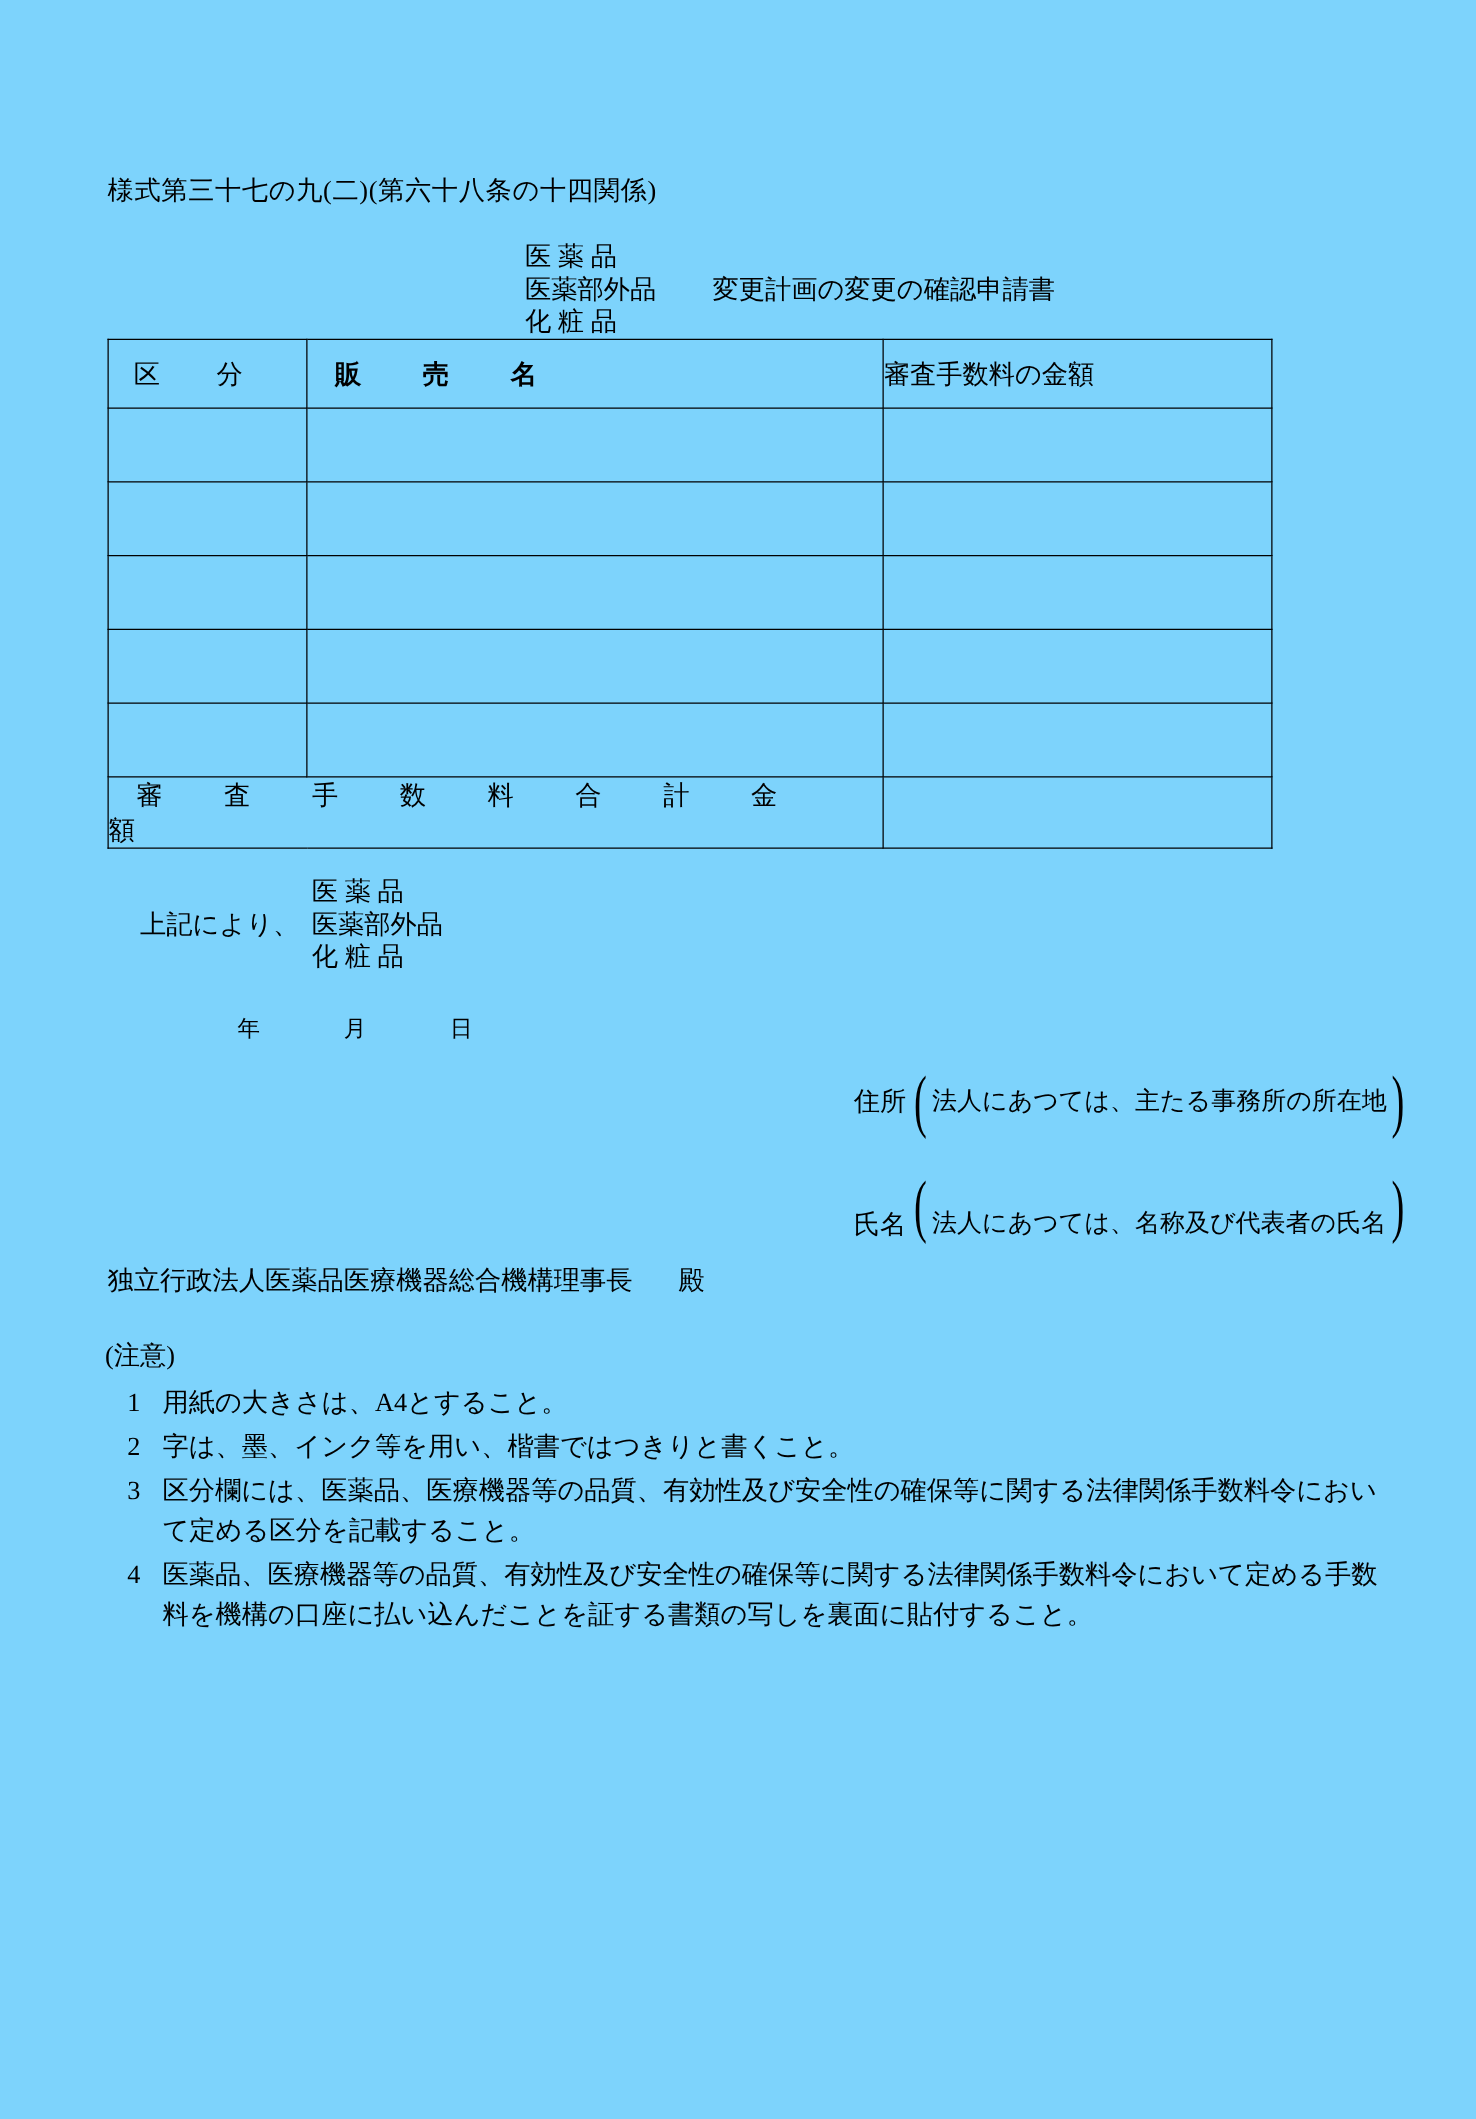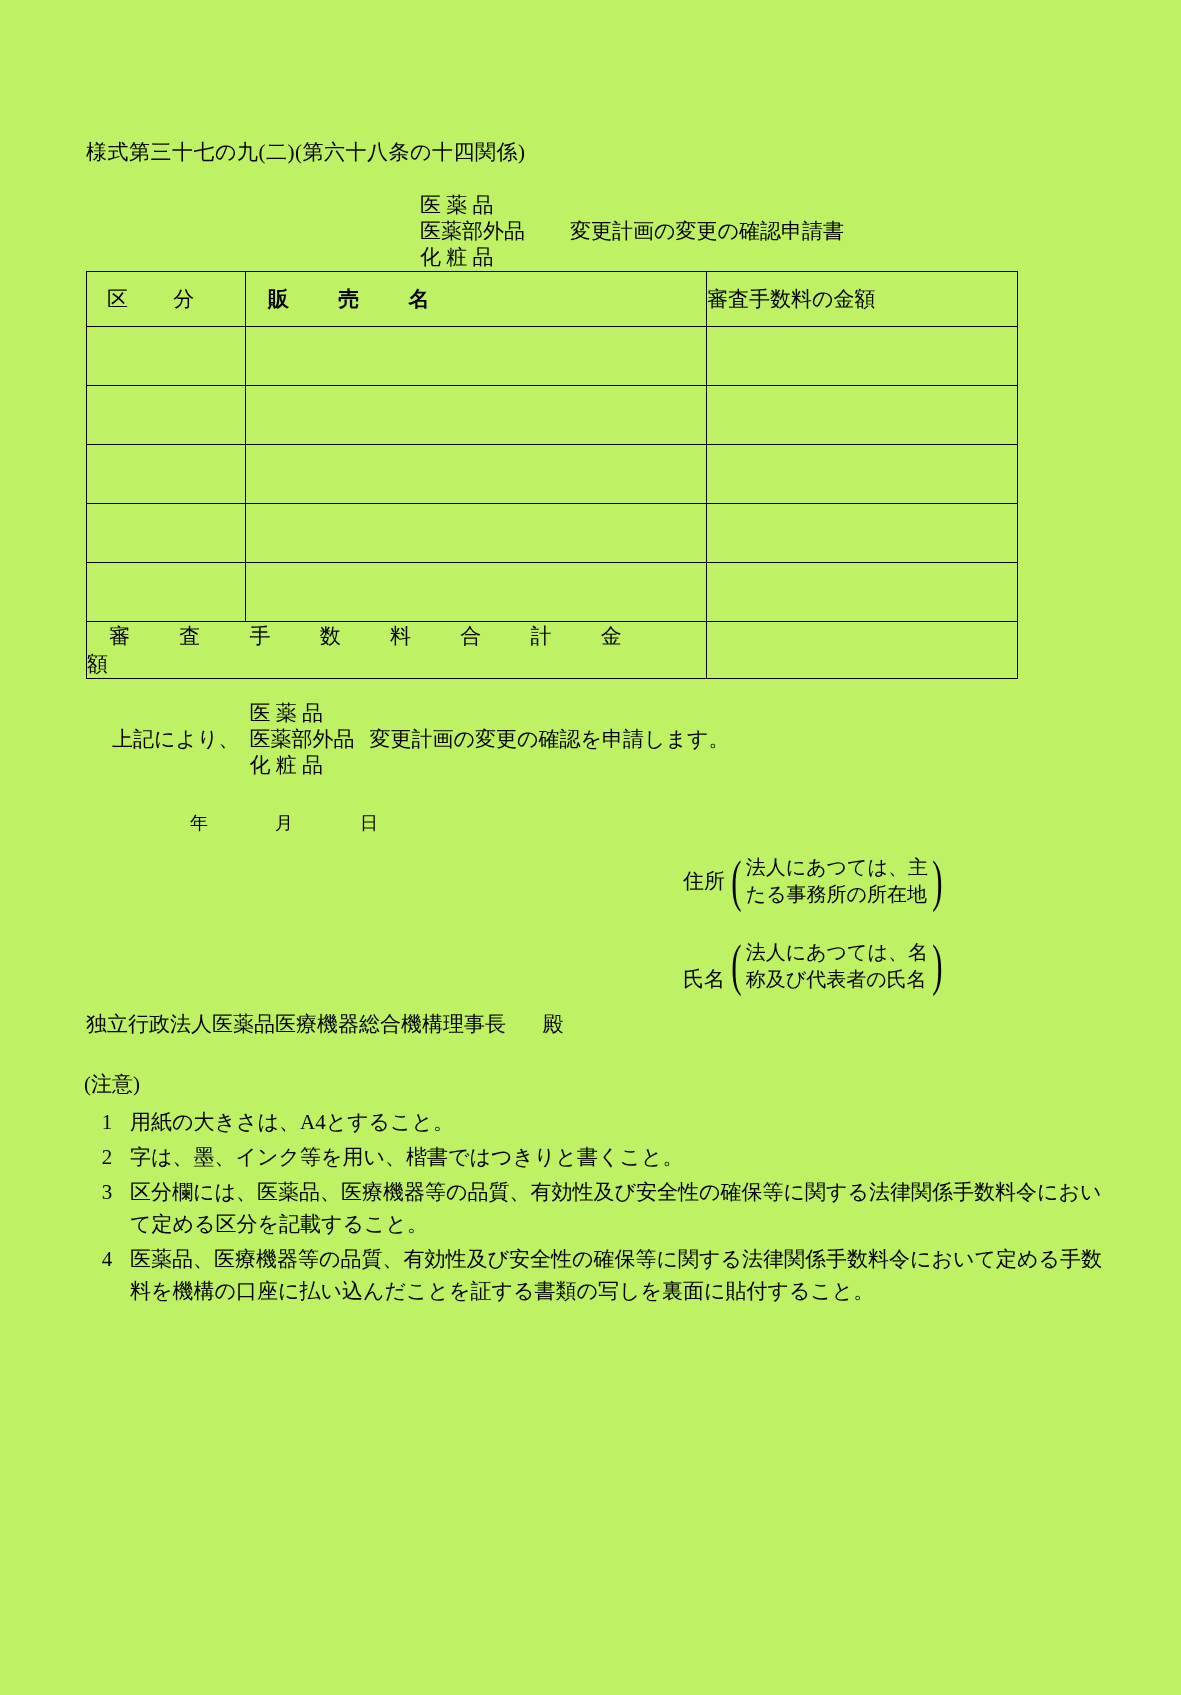--- a/index.html
+++ b/index.html
@@ -10,21 +10,21 @@
   }
   body {
     font-family: "Liberation Serif", "DejaVu Serif", serif;
     color: #000000;
   }
   .page {
     position: relative;
     width: 1181px;
     height: 1695px;
     margin: 0 auto;
-    background: #bef264;
+    background: #7dd3fc;
     overflow: hidden;
   }
 
   
   .form-number {
     position: absolute;
     left: 86px;
     top: 138px;
     font-size: 21px;
     letter-spacing: 0.5px;
@@ -158,21 +158,21 @@
   }
   .br-paren {
     font-size: 56px;
     line-height: 1;
     font-family: "Liberation Serif", serif;
     transform: scaleX(0.55);
     display: inline-block;
   }
   .br-inner {
     display: flex;
-    flex-direction: column;
+    flex-direction: row;
     line-height: 27px;
     font-size: 20px;
     white-space: nowrap;
   }
 
   
   .addressee {
     position: absolute;
     left: 86px;
     top: 1010px;
@@ -264,21 +264,20 @@
   </tbody>
     </table>
 
   <div class="declaration">
     <div class="decl-lead">上記により、</div>
     <div class="decl-stack">
       <div class="cat-line">医 薬 品</div>
       <div class="cat-line tight">医薬部外品</div>
       <div class="cat-line">化 粧 品</div>
     </div>
-    <div class="decl-tail">変更計画の変更の確認を申請します。</div>
   </div>
 
   <div class="date-line">
     <span>年</span>
     <span class="gap"></span>
     <span>月</span>
     <span class="gap"></span>
     <span>日</span>
   </div>
 

